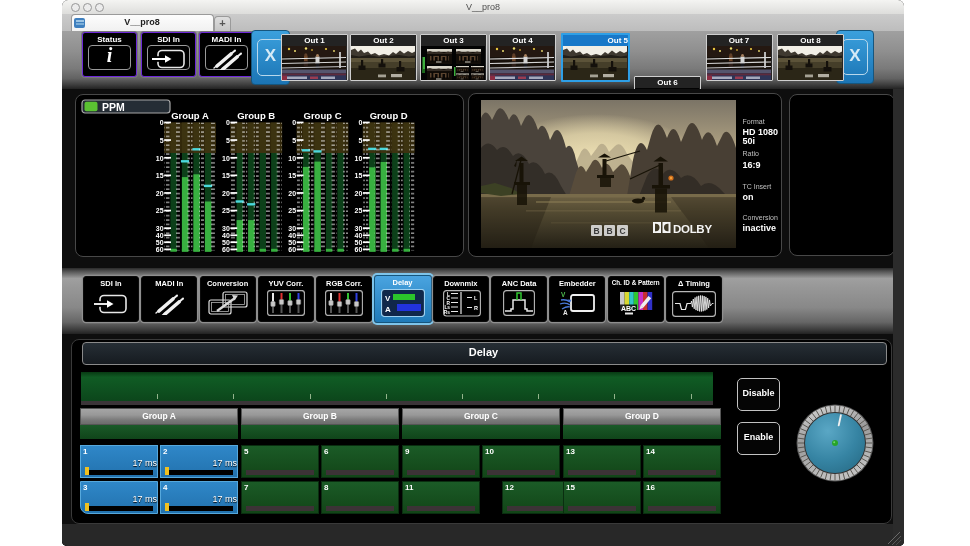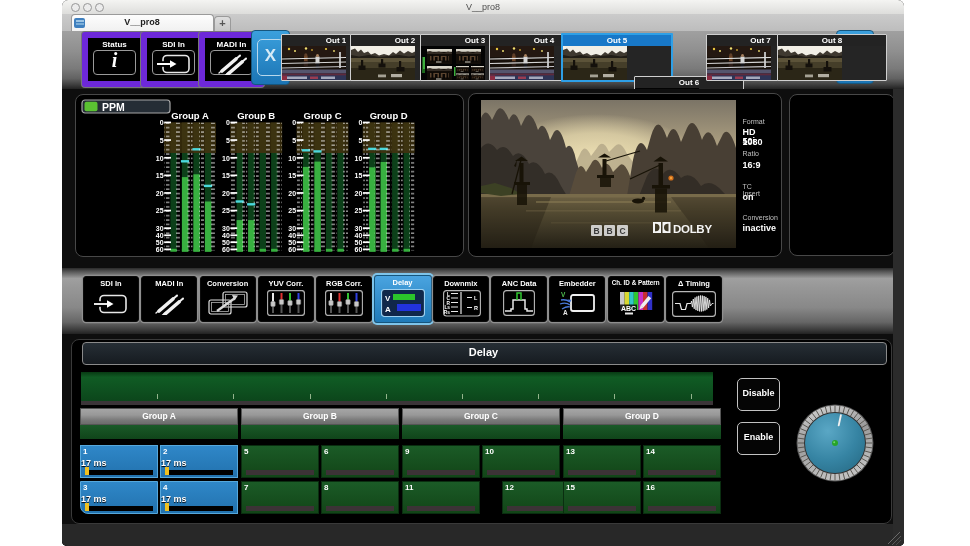--- a/index.html
+++ b/index.html
@@ -17,51 +17,51 @@
 .tabstrip{position:absolute;left:0;top:14px;width:842px;height:17px;
  background:linear-gradient(#cbcbcb,#bdbdbd);border-bottom:1px solid #8a8a8a;}
 .tab{position:absolute;left:9px;top:13.5px;width:141px;height:17px;
  background:linear-gradient(#fdfdfd,#f0f0f0);border:1px solid #9a9a9a;border-bottom:none;
  border-radius:4px 4px 0 0;}
 .tabplus{position:absolute;left:152px;top:16px;width:15px;height:14px;
  background:linear-gradient(#dedede,#c6c6c6);border:1px solid #9a9a9a;border-bottom:none;
  border-radius:4px 4px 0 0;color:#555;font-size:11px;text-align:center;line-height:13px;}
 .toolbar1{position:absolute;left:0;top:31px;width:842px;height:58px;
  background:linear-gradient(#a0a0a0,#8f8f8f 35%,#7a7a7a 65%,#626262 82%,#404040 92%,#222 100%);}
-.blkbtn{position:absolute;background:#000;border:6px solid #6d28d9;border-radius:3px;
+.blkbtn{position:absolute;background:#000;border:1px solid #6d28d9;border-radius:3px;
  box-shadow:0 0 0 1px #777;}
 .blkbtn .lab{position:absolute;top:2px;left:0;width:100%;text-align:center;
  font-size:8px;font-weight:bold;color:#fff;}
 .icobox{position:absolute;left:5px;top:12px;right:5px;bottom:6px;
  border:1.2px solid #9a9a9a;border-radius:4px;}
 .xbtn{position:absolute;background:linear-gradient(#3ba0dd,#1b74b4);
  border:1px solid #16567e;border-radius:4px;}
 .xin{position:absolute;left:5px;top:8px;right:5px;bottom:8px;border:1.5px solid #b8d8ec;
  border-radius:5px;color:#d5eaf6;font-weight:bold;font-size:17px;text-align:center;}
 .tile{position:absolute;top:34px;width:65px;height:45px;background:#252525;
- border:1px solid #cfcfcf;border-radius:1px;padding-left:43px;}
+ border:1px solid #cfcfcf;border-radius:1px;}
 .tlab{position:absolute;top:0;left:0;width:100%;height:11px;background:#232323;
  color:#fff;font-size:8px;font-weight:bold;text-align:center;line-height:11px;}
-.content{position:absolute;left:0;top:89px;width:684px;height:457px;background:#0e0e0e;}
+.content{position:absolute;left:0;top:89px;width:684px;height:457px;background:#0e0e0e;padding-left:36px;}
 .panel{position:absolute;background:#000;border:1.5px solid #484848;border-radius:8px;}
 .toolbar2{position:absolute;left:0;top:179px;width:842px;height:66px;
  background:linear-gradient(#2a2a2a,#5a5a5a 6%,#9f9f9f 16%,#979797 30%,#888 60%,#666 82%,#3a3a3a 94%,#222);}
 .b2{position:absolute;top:8px;width:54px;height:44px;background:#000;
  border:1px solid #0c0c0c;border-radius:3px;box-shadow:0 0 0 1.2px #8f8f8f;}
 .b2 .lab{position:absolute;top:2px;left:0;width:100%;text-align:center;font-size:7.5px;
  font-weight:bold;color:#fff;white-space:nowrap;}
 .gridcell{position:absolute;background:linear-gradient(#1b5b27,#124517);
  border:1px solid #0a2e10;}
 .cellnum{position:absolute;left:2px;top:1px;font-size:8px;font-weight:bold;color:#fff;}
 .cellbar{position:absolute;left:4px;right:4px;bottom:2px;height:5px;background:#3c3336;}
 .bluecell{background:linear-gradient(#2f87c8,#2272ae);border:1.5px solid #56a8dc;}
 .bluecell .cellbar{background:#000;}
 .ylw{position:absolute;left:4px;bottom:2px;width:4px;height:8px;background:#f0c020;}
-.ms{position:absolute;left:0;right:0;top:12px;text-align:left;font-size:9px;
- font-weight:bold;color:#fff;text-shadow:0 1px 1px #000;}
+.ms{position:absolute;left:0;right:0;top:12px;text-align:right;font-size:9px;
+ font-weight:normal;color:#fff;text-shadow:0 1px 1px #000;}
 .ghead{position:absolute;top:0;height:15px;background:linear-gradient(#a5a5a5,#989898 40%,#787878 75%,#6c6c6c);
  border:1px solid #555;color:#fff;font-size:8.5px;font-weight:bold;text-align:center;line-height:15px;}
 .gstrip{position:absolute;top:17px;height:13px;background:linear-gradient(#1a5a28,#10451a);}
 .ebtn{position:absolute;left:0;width:41px;height:31px;background:#050505;border:1.5px solid #c2c2c2;
  border-radius:5px;color:#fff;font-size:9px;font-weight:bold;text-align:center;}
 </style></head><body>
 
 <div class="win">
 <div class="abs" style="left:0;top:89px;width:842px;height:457px;background:#0e0e0e;"></div>
 <div class="titlebar"></div>
@@ -229,21 +229,21 @@
         <use href="#scene-mv"></use>
       </svg>
 </div>
 <div class="tile" style="left:427px;">
 <div class="tlab">Out 4</div>
 <svg class="abs" style="left:0;top:11px;" width="64" height="34">
         <use href="#scene-box"></use>
       </svg>
 </div>
 <div class="tile" style="left:500px;border:2px solid #2e9fe6;margin-left:-1px;margin-top:-1px;">
-<div class="tlab" style="background:#1878c8;">Out 5</div>
+<div class="tlab" style="background:#1878c8;text-align:right;">Out 5</div>
 <svg class="abs" style="left:0;top:11px;" width="64" height="34">
         <use href="#scene-riv"></use>
       </svg>
 </div>
 <div class="tile" style="left:572px;margin-top:42px;">
 <div class="tlab">Out 6</div>
 <svg class="abs" style="left:0;top:11px;" width="64" height="34">
         <use href="#scene-mv"></use>
       </svg>
 </div>

